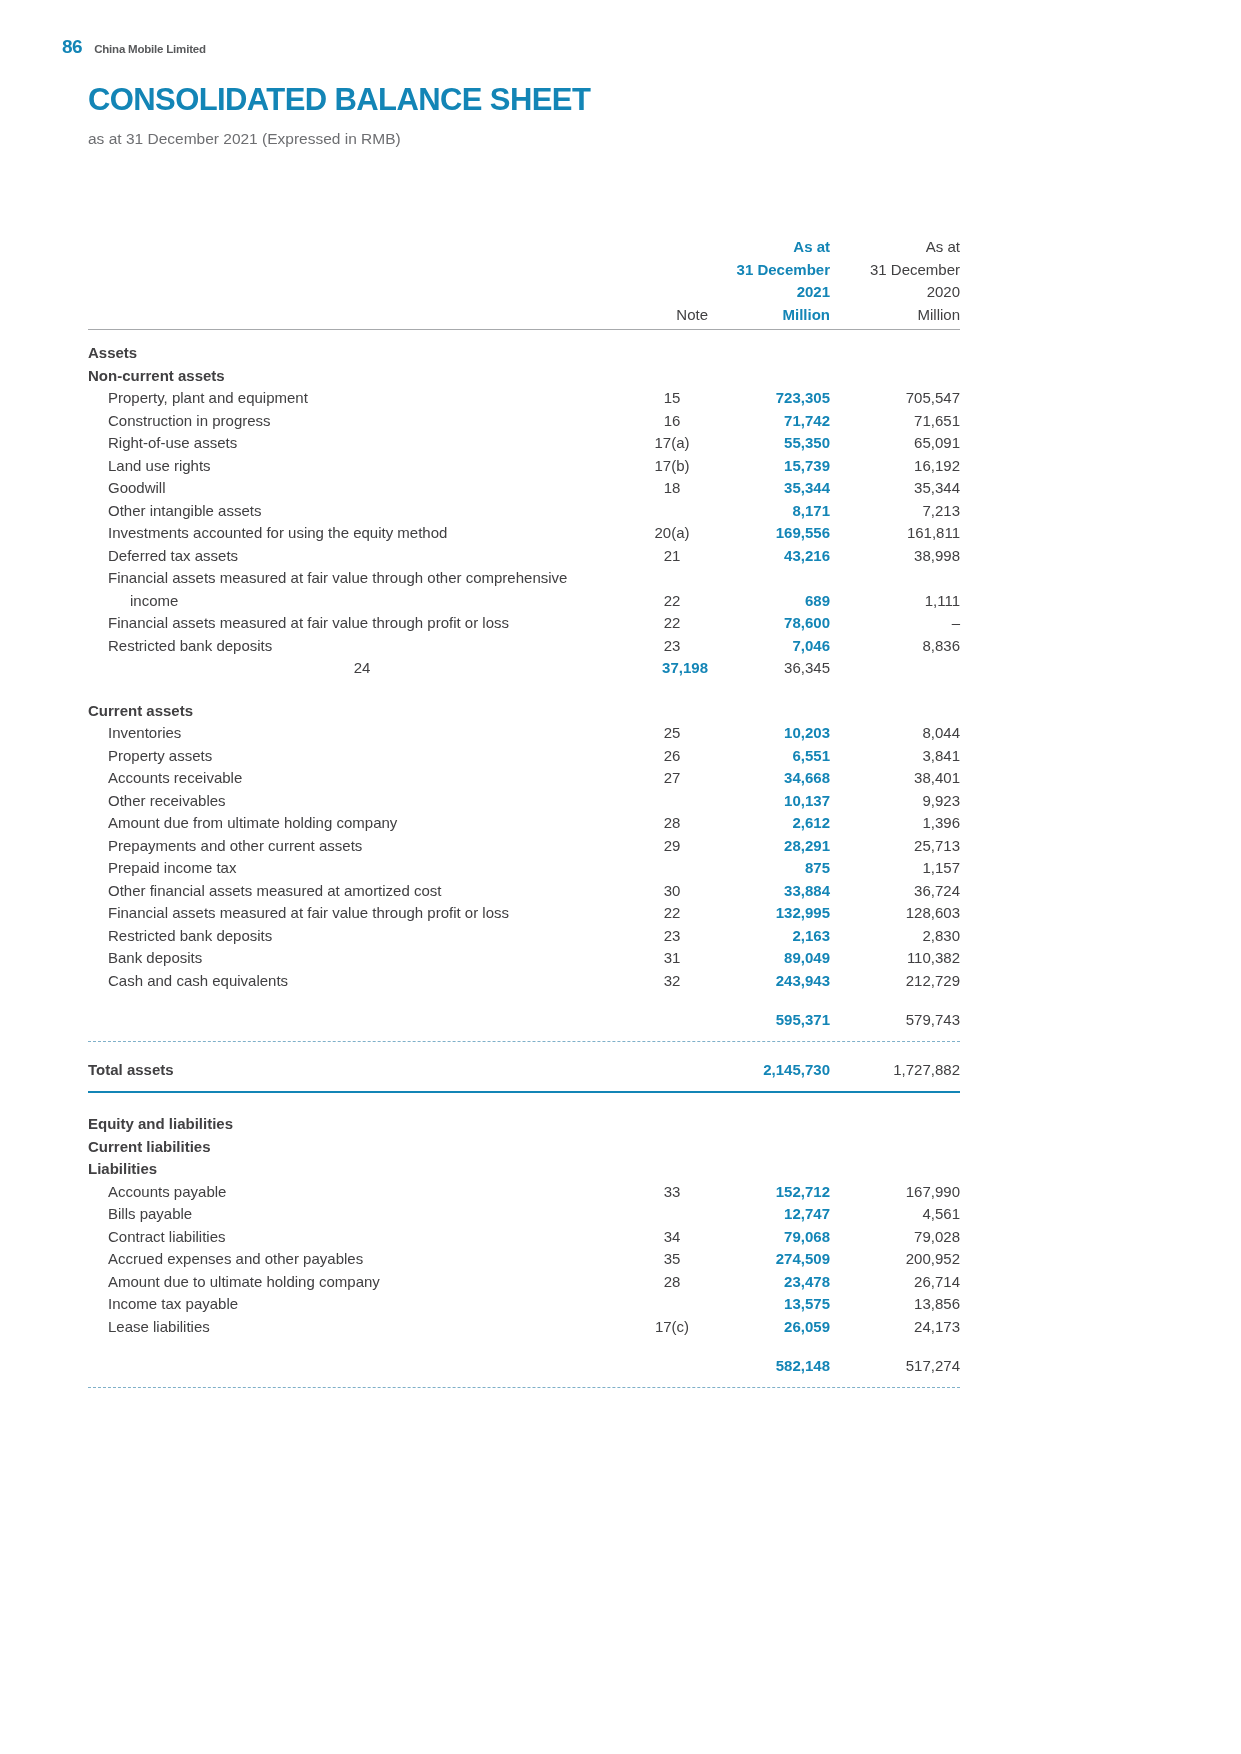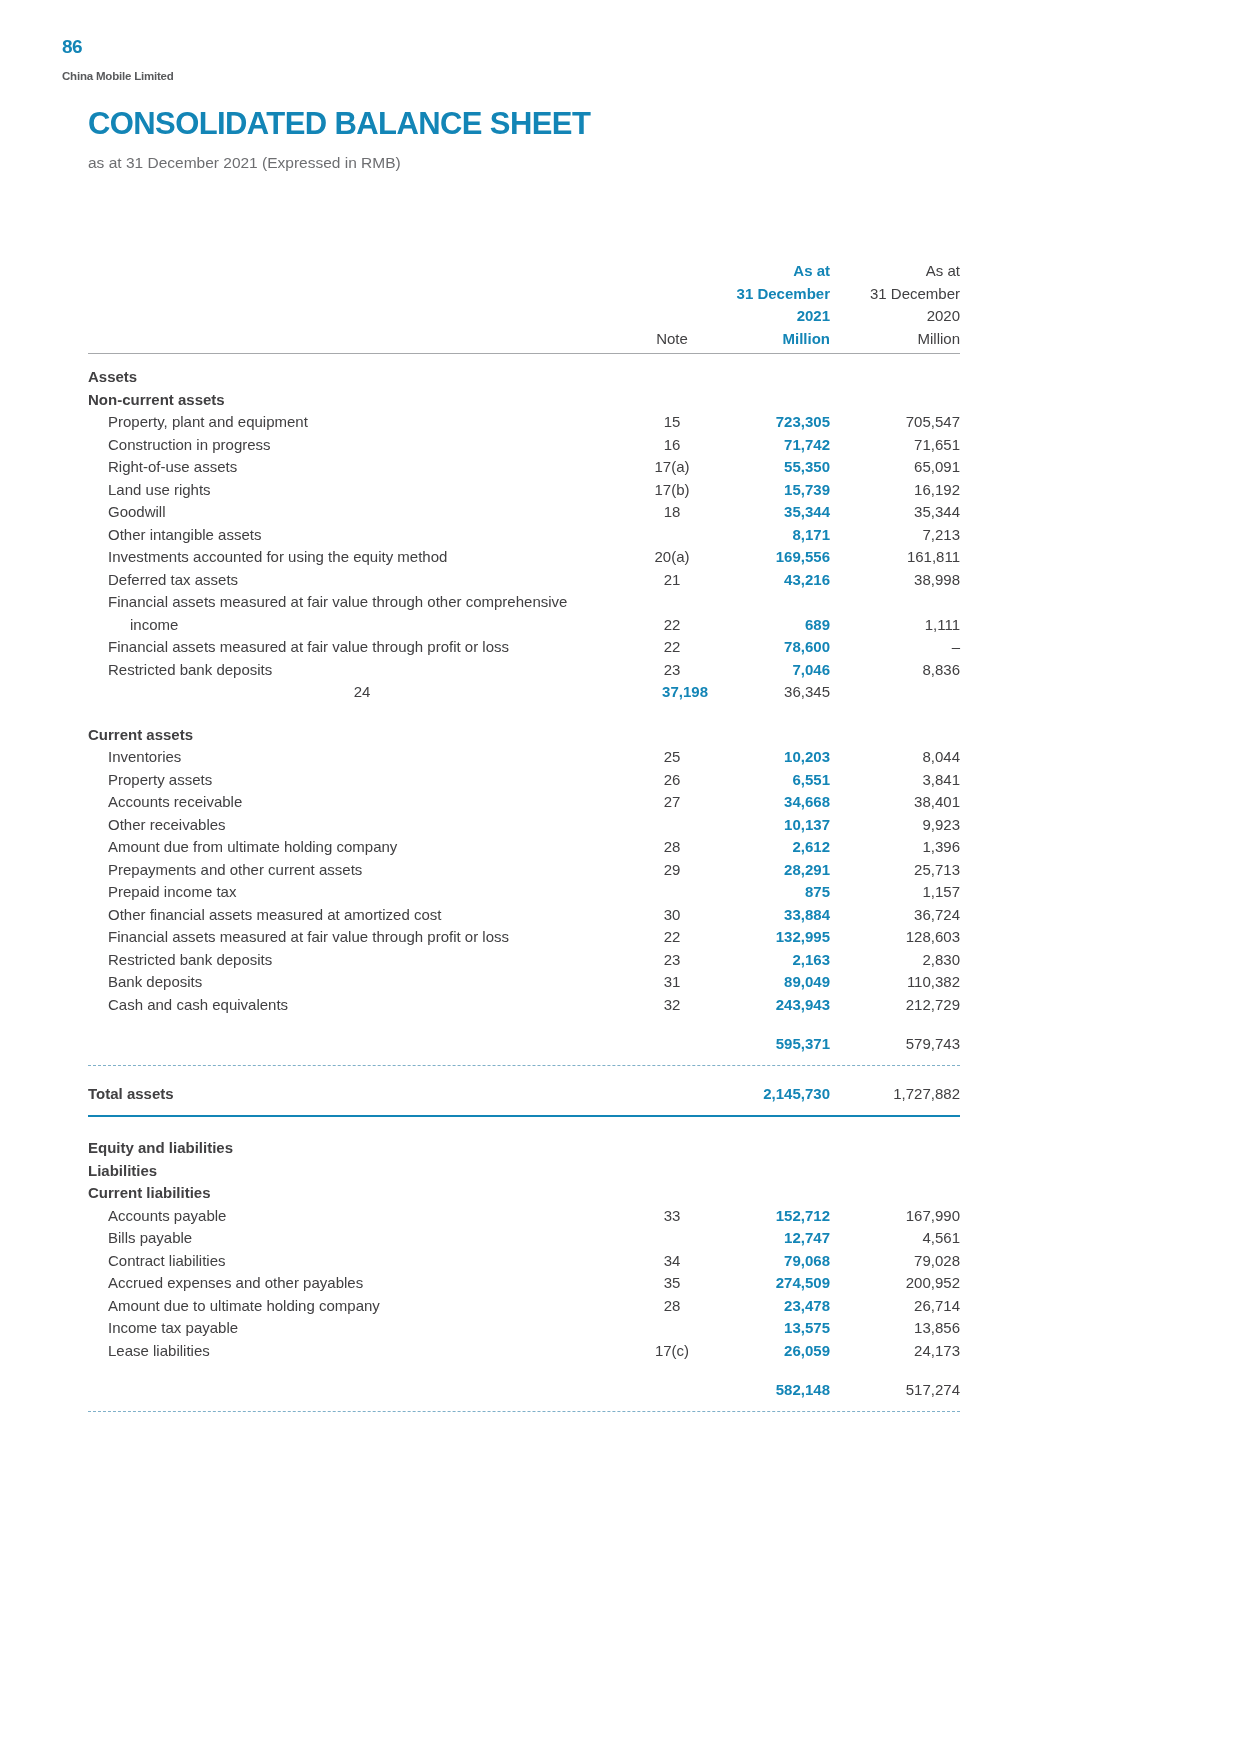--- a/index.html
+++ b/index.html
@@ -16,21 +16,20 @@
     background:#ffffff;
     position:relative;
     padding:36px 88px 0 88px;
     font-family:"Liberation Sans","DejaVu Sans",sans-serif;
     color:var(--text);
     overflow:hidden;
   }
   .running-head{
     display:flex;align-items:baseline;gap:12px;
     margin-left:-26px;
-    flex-direction:column;
   }
   .page-num{
     color:var(--accent);font-weight:bold;font-size:19px;letter-spacing:-0.5px;
   }
   .company{
     font-size:11.5px;font-weight:bold;color:#58595b;letter-spacing:-0.2px;
   }
   h1.title{
     margin-top:24px;
     color:var(--accent);
@@ -50,21 +49,21 @@
   }
   .grid-cols{
     display:grid;
     grid-template-columns:548px 72px 122px 130px;
   }
   .thead{
     border-bottom:1px solid var(--rule-gray);
     padding-bottom:3px;
   }
   .thead .cell{line-height:1.5;}
-  .thead .note{align-self:end;text-align:center;color:var(--text);}
+  .thead .note{align-self:end;text-align:right;color:var(--text);}
   .thead .hv{text-align:right;}
   .thead .c2021{color:var(--accent);font-weight:bold;}
   .thead .c2020{color:var(--text);font-weight:normal;}
   .tbody{padding-top:12px;}
   .row{line-height:22.5px;}
   .row .cell{white-space:nowrap;}
   .row .label{color:var(--text);}
   .row .note{text-align:center;color:var(--text);}
   .row .v{text-align:right;}
   .row .v2021{color:var(--accent);font-weight:bold;}
@@ -297,27 +296,27 @@
           <div class="cell v v2021">2,145,730</div>
           <div class="cell v v2020">1,727,882</div>
         </div>
         <div class="row grid-cols section gap">
           <div class="cell label">Equity and liabilities</div>
           <div class="cell note"></div>
           <div class="cell v v2021"></div>
           <div class="cell v v2020"></div>
         </div>
         <div class="row grid-cols section">
+          <div class="cell label">Current liabilities</div>
+          <div class="cell note"></div>
+          <div class="cell v v2021"></div>
+          <div class="cell v v2020"></div>
+        </div>
+        <div class="row grid-cols section">
           <div class="cell label">Liabilities</div>
-          <div class="cell note"></div>
-          <div class="cell v v2021"></div>
-          <div class="cell v v2020"></div>
-        </div>
-        <div class="row grid-cols section">
-          <div class="cell label">Current liabilities</div>
           <div class="cell note"></div>
           <div class="cell v v2021"></div>
           <div class="cell v v2020"></div>
         </div>
         <div class="row grid-cols item">
           <div class="cell label">Accounts payable</div>
           <div class="cell note">33</div>
           <div class="cell v v2021">152,712</div>
           <div class="cell v v2020">167,990</div>
         </div>

